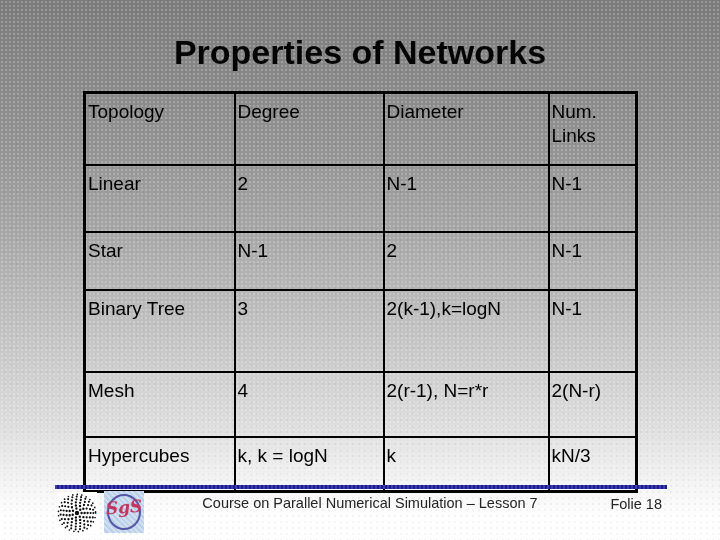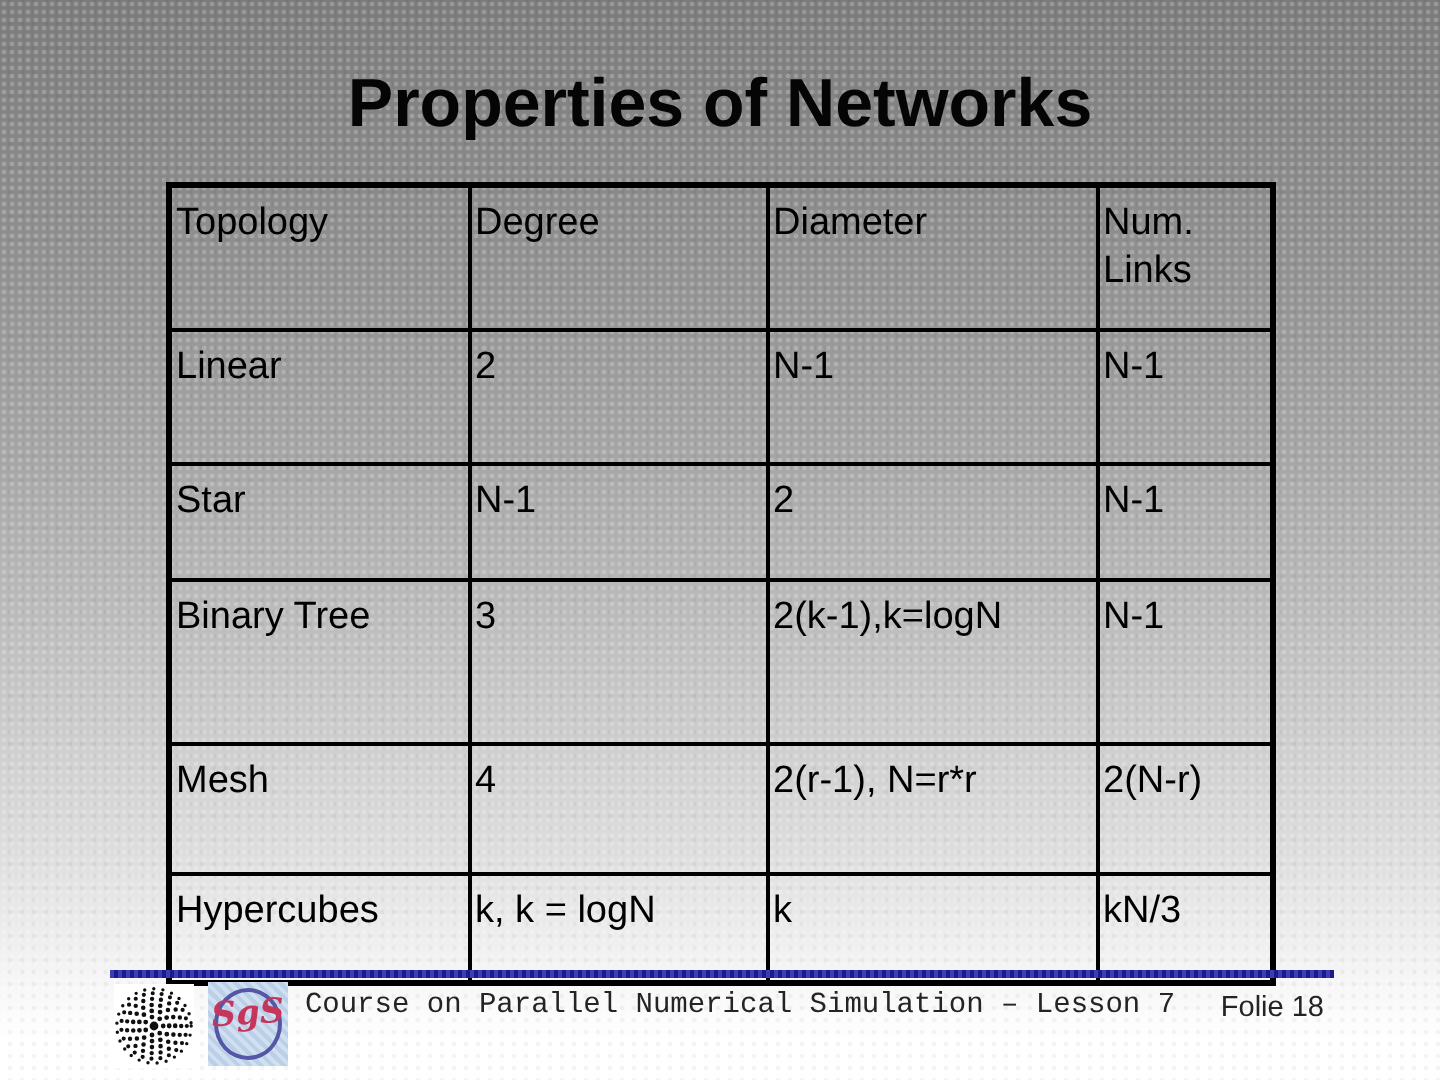--- a/index.html
+++ b/index.html
@@ -117,21 +117,20 @@
   .footer-text {
     position: absolute;
     left: 90px;
     top: 494px;
     width: 560px;
     text-align: center;
     font-size: 14.5px;
     color: #242424;
     line-height: 1.25;
     z-index: 1;
-    font-family: Liberation Mono, monospace;
   }
   .page-number {
     position: absolute;
     right: 58px;
     top: 496px;
     font-size: 14.5px;
     color: #242424;
     z-index: 1;
   }
 </style>

